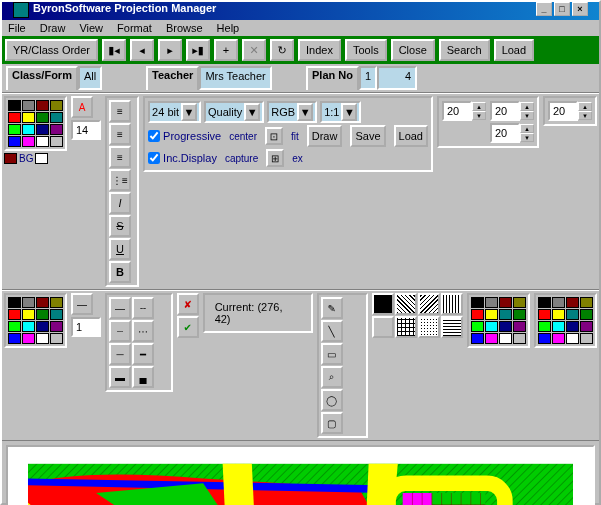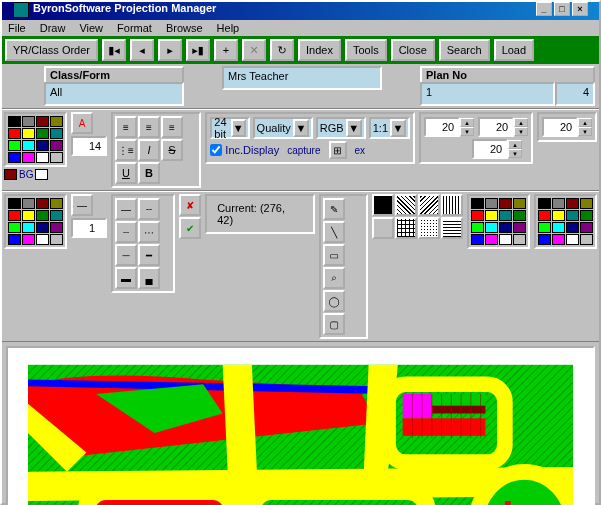--- a/index.html
+++ b/index.html
@@ -8,35 +8,35 @@
 .titlebar { background: linear-gradient(to right, #000080, #1084d0); color: #fff; display: flex; height: 18px; padding: 0 11px; }
 .titlebar .icon { width: 16px; height: 16px; background: #008080; margin-right: 4px; border: 1px solid #000; }
 .titlebar .title { flex: 1; font-weight: bold; }
 .titlebar .btn { width: 16px; height: 14px; background: #c0c0c0; border: 1px outset #fff; margin-left: 2px; display:flex; align-items:center; justify-content:center; font-size:9px; font-weight:bold; color:#000;}
 .menubar { display: flex; padding: 2px 6px; background: #c0c0c0; }
 .menubar span { margin-right: 14px; cursor: default; }
 .greenbar { background: #008000; padding: 3px; display:flex; gap:4px; align-items:center; }
 .btn3d { background: #c0c0c0; border: 2px outset #fff; padding: 2px 6px; height: 22px; display:inline-flex; align-items:center; justify-content:center; cursor:pointer; }
 .btn3d.sq { width: 24px; padding:0; }
 .fields { display:flex; padding: 2px 4px; gap:0; background:#c0c0c0; border-bottom: 1px solid #808080;}
-.fieldcol { display:flex; flex-direction:column;margin-left:38px; }
+.fieldcol { display:flex; flex-direction:row; }
 .fieldlabel { font-weight:bold; padding: 1px 4px; background:#c0c0c0; border:2px outset #fff; border-bottom:none;}
 .fieldval { background:#b8d8e8; border:2px inset #fff; padding: 2px 4px; height:24px; }
 .toolrow { display:flex; align-items:flex-start; padding:2px; gap:4px; border-top:1px solid #fff; border-bottom:1px solid #808080;}
 .palette { display:grid; grid-template-columns: repeat(4, 13px); gap:1px; padding:2px; background:#c0c0c0; border:2px inset #fff;}
 .palette .sw { width:13px; height:11px; border:1px solid #000; }
 .toolgroup { display:flex; gap:1px; border:2px inset #fff; padding:2px; background:#c0c0c0;}
 .tbtn { width:22px; height:22px; background:#c0c0c0; border:2px outset #fff; display:flex; align-items:center; justify-content:center; font-size:10px; cursor:pointer;}
 .drop { background:#b8d8e8; border:2px inset #fff; height:22px; display:flex; align-items:center; padding:0 2px;}
 .drop .arr { width:16px; height:18px; background:#c0c0c0; border:2px outset #fff; margin-left:2px; display:flex;align-items:center;justify-content:center;}
 .chk { display:flex; align-items:center; gap:3px; color:#000080; font-size:10px;}
 .chk input { width:12px; height:12px; }
 .canvas-area { margin:4px; background:#fff; border:2px inset #fff; height: 270px; overflow:hidden; position:relative;}
 .canvas-inner { position:absolute; top:14px; left:20px; right:20px; height:210px; }
-.numfield { background:#fff; border:2px inset #fff; width:30px; height:20px; display:flex; align-items:center; padding:0 16px;}
+.numfield { background:#fff; border:2px inset #fff; width:30px; height:20px; display:flex; align-items:center; padding:0 3px;}
 .spinbox { display:flex; align-items:center; }
 .spinbox .spn { display:flex; flex-direction:column; }
 .spinbox .spn div { width:14px; height:9px; background:#c0c0c0; border:1px outset #fff; font-size:7px; display:flex;align-items:center;justify-content:center;}
 .lbl { color:#000080; font-size:10px; }
 .pattern-grid { display:grid; grid-template-columns: repeat(4, 22px); gap:1px; }
 .pattern-grid .tbtn { width:22px; height:22px; }
 svg { display:block; }
 </style>
 </head>
 <body>
@@ -75,20 +75,21 @@
     <div class="btn3d">Search</div>
     <div class="btn3d">Load</div>
   </div>
 
   <div class="fields">
     <div class="fieldcol" style="width:140px">
       <div class="fieldlabel">Class/Form</div>
       <div class="fieldval">All</div>
     </div>
     <div class="fieldcol" style="width:160px">
+      <div class="fieldlabel">Teacher</div>
       <div class="fieldval">Mrs Teacher</div>
     </div>
     <div class="fieldcol" style="flex:1">
       <div class="fieldlabel">Plan No</div>
       <div style="display:flex">
         <div class="fieldval" style="flex:1">1</div>
         <div class="fieldval" style="width:40px;text-align:right">4</div>
       </div>
     </div>
   </div>
@@ -156,20 +157,32 @@
             <div class="arr">▼</div>
           </div>
         <div class="drop">
             <span>1:1</span>
             <div class="arr">▼</div>
           </div>
       </div>
       <div style="display:flex;gap:8px;align-items:center">
         <div class="chk">
             <input type="checkbox" checked="" style="">
+            <span>Progressive</span>
+          </div>
+        <span class="lbl">center</span>
+        <div class="tbtn" style="width:18px;height:18px">⊡</div>
+        <span class="lbl">fit</span>
+        <div class="btn3d" style="padding:1px 3px">Draw</div>
+        <div class="btn3d" style="padding:1px 3px">Save</div>
+        <div class="btn3d" style="padding:1px 3px">Load</div>
+      </div>
+      <div style="display:flex;gap:8px;align-items:center">
+        <div class="chk">
+            <input type="checkbox" checked="" style="">
             <span>Inc.Display</span>
           </div>
         <span class="lbl">capture</span>
         <div class="tbtn" style="width:18px;height:18px">⊞</div>
         <span class="lbl">ex</span>
       </div>
     </div>
     <div style="display:flex;flex-direction:column;gap:2px;border:2px inset #fff;padding:3px">
       <div style="display:flex;gap:4px">
         <div class="spinbox">

